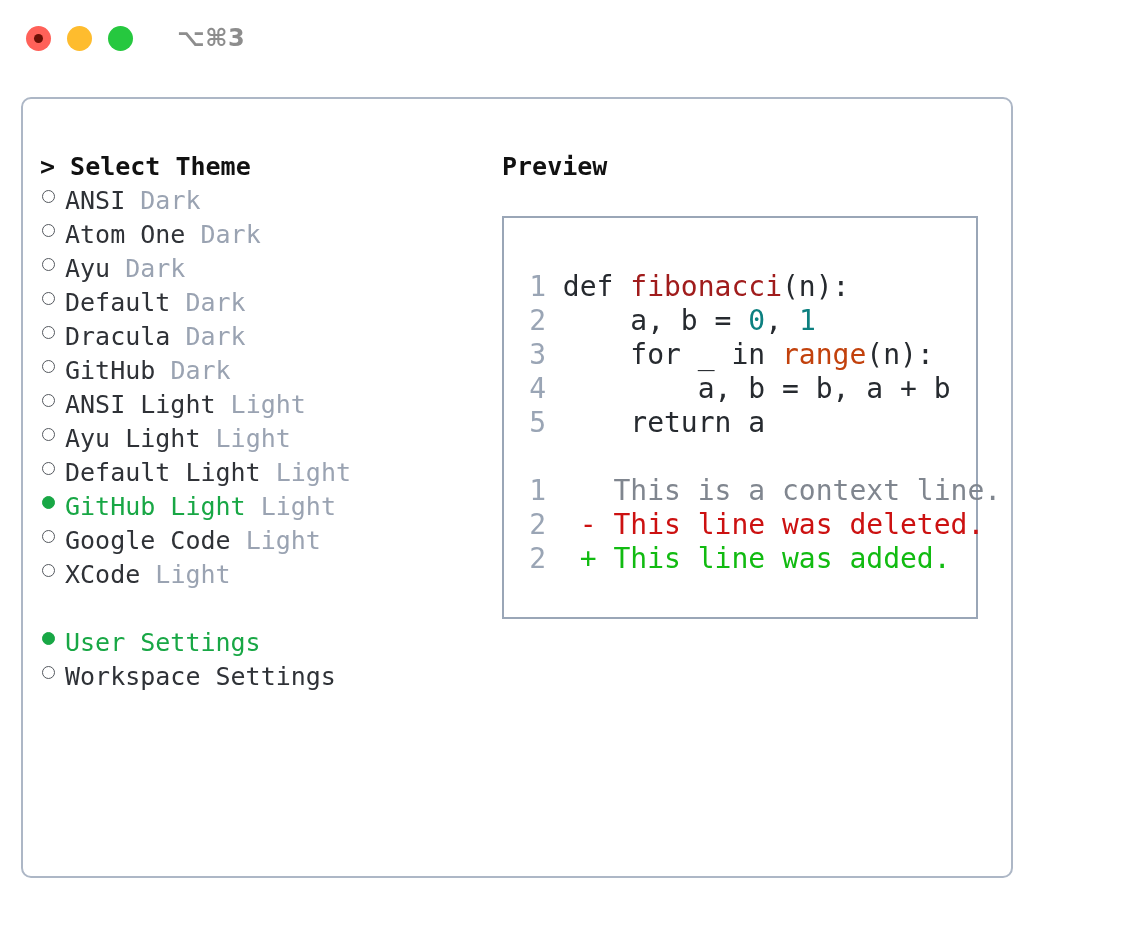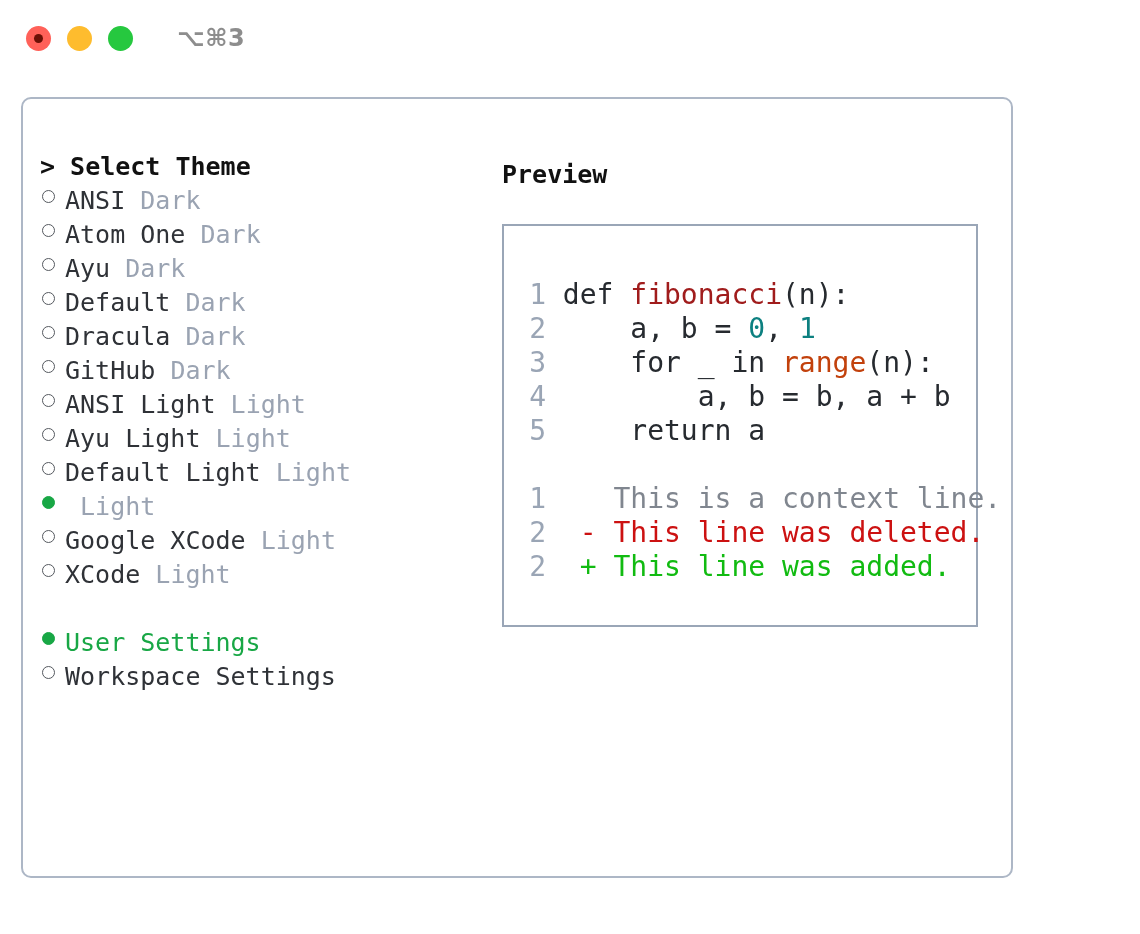--- a/index.html
+++ b/index.html
@@ -156,21 +156,20 @@
     white-space: normal;
   }
 
   
   .preview-title {
     font-size: 25px;
     line-height: 34px;
     font-weight: bold;
     color: #111111;
     white-space: pre;
-    margin-top: 8px;
   }
   .preview-box {
     margin-top: 32px;
     width: 476px;
     height: 403px;
     border: 2px solid #9aa6b7;
     box-sizing: border-box;
     background: #ffffff;
     position: relative;
   }
@@ -222,22 +221,22 @@
         <div id="theme-rows">
             <div class="row"><span class="bullet"><span class="bullet-dot"></span></span><span class="label">ANSI</span><span class="label"> </span><span class="tag">Dark</span></div>
             <div class="row"><span class="bullet"><span class="bullet-dot"></span></span><span class="label">Atom One</span><span class="label"> </span><span class="tag">Dark</span></div>
             <div class="row"><span class="bullet"><span class="bullet-dot"></span></span><span class="label">Ayu</span><span class="label"> </span><span class="tag">Dark</span></div>
             <div class="row"><span class="bullet"><span class="bullet-dot"></span></span><span class="label">Default</span><span class="label"> </span><span class="tag">Dark</span></div>
             <div class="row"><span class="bullet"><span class="bullet-dot"></span></span><span class="label">Dracula</span><span class="label"> </span><span class="tag">Dark</span></div>
             <div class="row"><span class="bullet"><span class="bullet-dot"></span></span><span class="label">GitHub</span><span class="label"> </span><span class="tag">Dark</span></div>
             <div class="row"><span class="bullet"><span class="bullet-dot"></span></span><span class="label">ANSI Light</span><span class="label"> </span><span class="tag">Light</span></div>
             <div class="row"><span class="bullet"><span class="bullet-dot"></span></span><span class="label">Ayu Light</span><span class="label"> </span><span class="tag">Light</span></div>
             <div class="row"><span class="bullet"><span class="bullet-dot"></span></span><span class="label">Default Light</span><span class="label"> </span><span class="tag">Light</span></div>
-            <div class="row selected"><span class="bullet"><span class="bullet-dot"></span></span><span class="label"> </span><span class="tag">Light</span></div>
-            <div class="row"><span class="bullet"><span class="bullet-dot"></span></span><span class="label">Google XCode</span><span class="label"> </span><span class="tag">Light</span></div>
+            <div class="row selected"><span class="bullet"><span class="bullet-dot"></span></span><span class="label">GitHub Light</span><span class="label"> </span><span class="tag">Light</span></div>
+            <div class="row"><span class="bullet"><span class="bullet-dot"></span></span><span class="label">Google Code</span><span class="label"> </span><span class="tag">Light</span></div>
             <div class="row"><span class="bullet"><span class="bullet-dot"></span></span><span class="label">XCode</span><span class="label"> </span><span class="tag">Light</span></div>
           </div>
 
         <div class="gap"></div>
 
 
         <div id="apply-rows">
             <div class="row selected"><span class="bullet"><span class="bullet-dot"></span></span><span class="label">User Settings</span></div>
             <div class="row"><span class="bullet"><span class="bullet-dot"></span></span><span class="label">Workspace Settings</span></div>
           </div>

